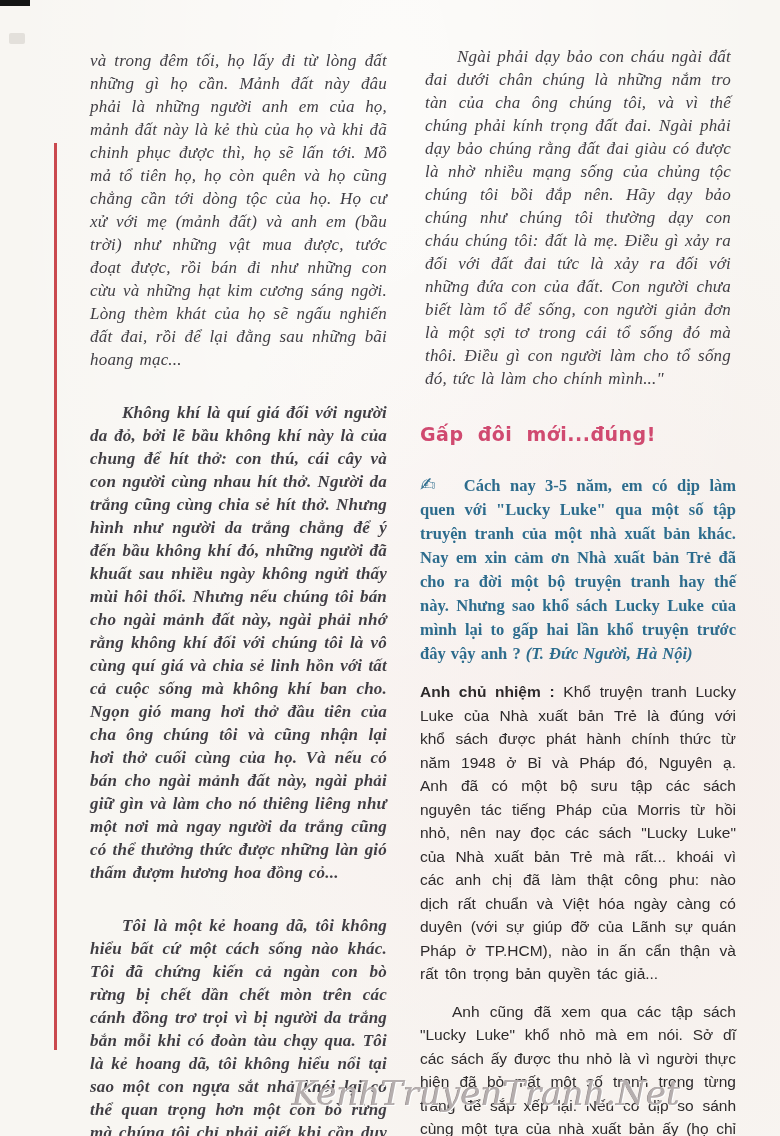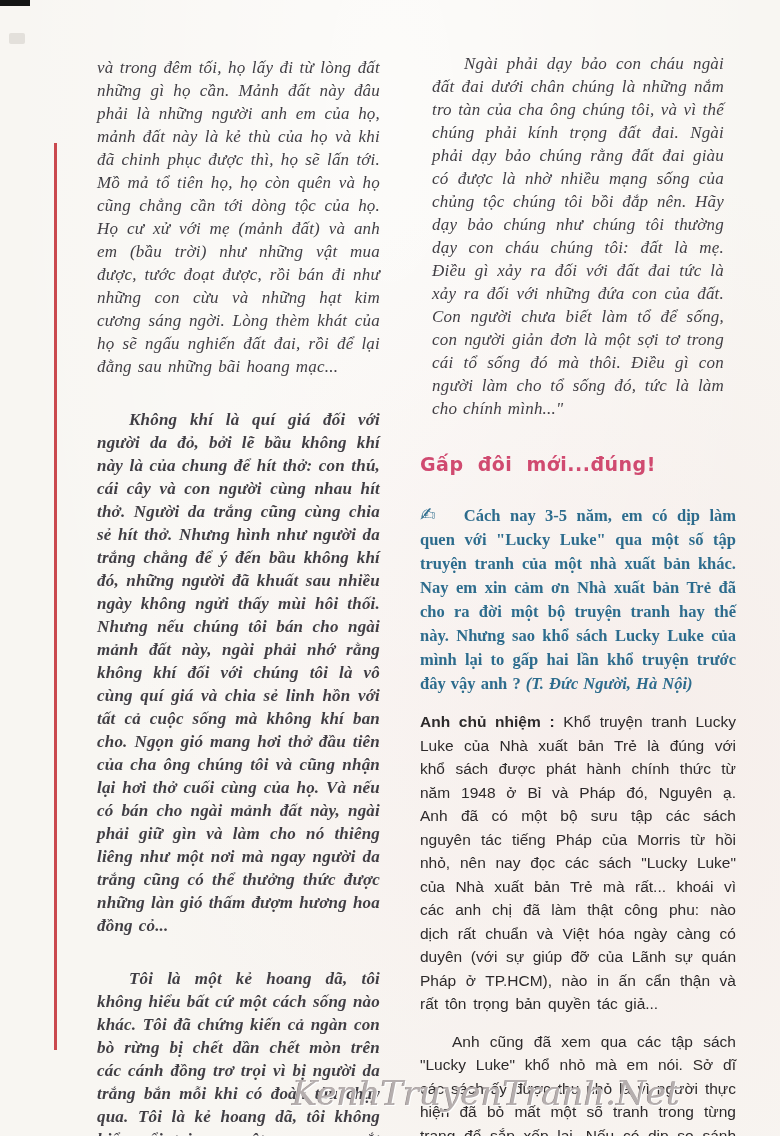--- a/index.html
+++ b/index.html
@@ -17,21 +17,21 @@
   
   .corner-mark{position:absolute;left:0;top:0;width:30px;height:6px;background:#151515;}
   .corner-smudge{position:absolute;left:9px;top:33px;width:16px;height:11px;background:#e3e0db;border-radius:2px;}
   .margin-rule{position:absolute;left:54px;top:143px;width:3px;height:907px;background:#c53a40;opacity:.92;}
 
   
   .col-left{position:absolute;left:85px;top:44px;width:307px;}
   .col-right{position:absolute;left:420px;top:40px;width:316px;}
 
   .body-par{
-    margin:12px;
+    margin:5px;
     font-style:italic;
     font-size:17px;line-height:23px;
     letter-spacing:.2px;word-spacing:1.5px;
     color:#403e44;
     text-align:justify;
   }
   .col-left .body-par + .body-par{margin-top:30px;font-weight:bold;}
   .indent{text-indent:32px;}
 
   .section-heading{

